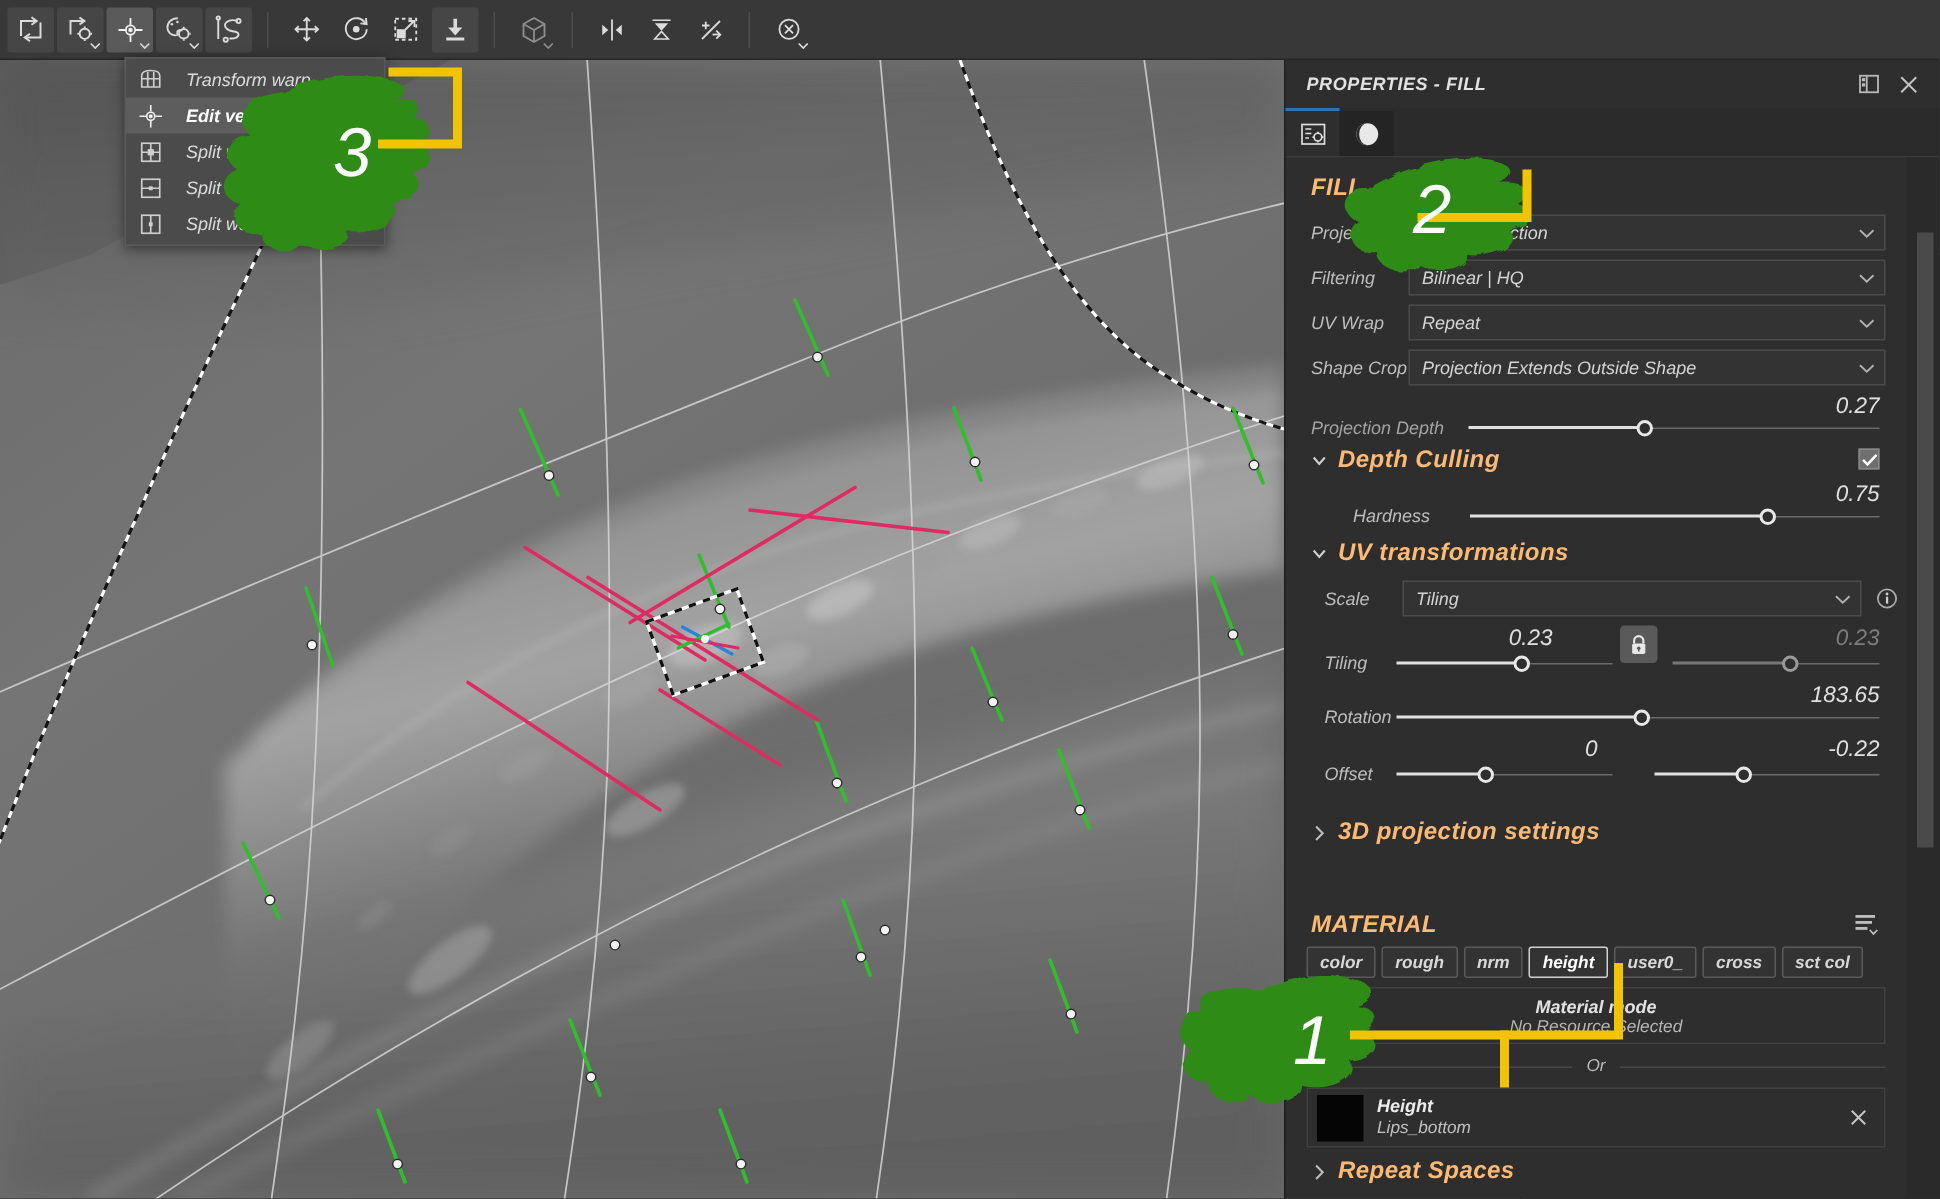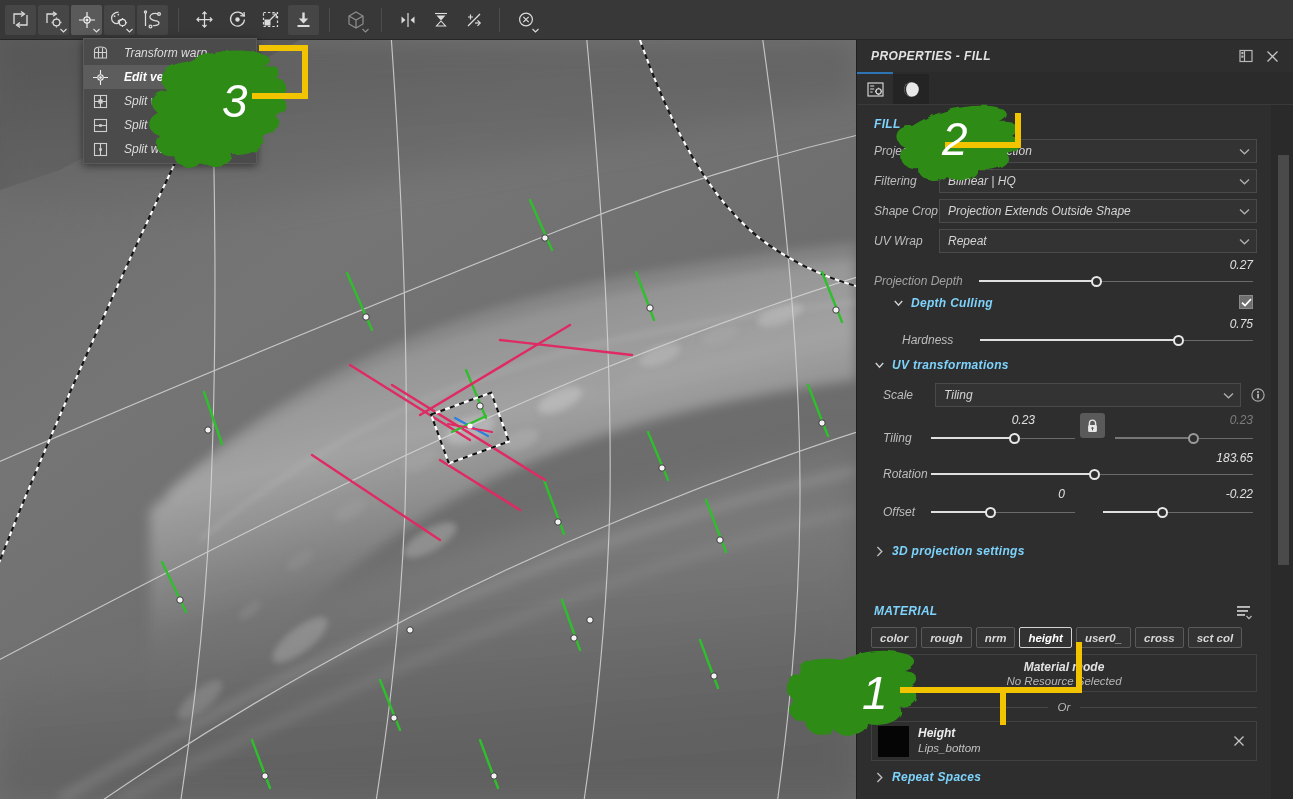--- a/index.html
+++ b/index.html
@@ -116,21 +116,21 @@
     position: absolute; right: 0; top: 0; width: 22px; bottom: 0;
     background: #2a2a2a;
   }
   .scrollbar-thumb {
     position: absolute; right: 4px; top: 50px; width: 11px; height: 410px;
     background: #4a4a4a; border-radius: 0;
     cursor: pointer;
   }
 
   .section-title {
-    font-size: 12px; font-weight: bold; color: #7dd3fc;
+    font-size: 16px; font-weight: bold; color: #fdba74;
     letter-spacing: .3px;
   }
 
   
   .row { display: flex; align-items: center; height: 24px; margin-bottom: 6px; }
   .row-label {
     width: 82px; flex: 0 0 82px; font-size: 12px; color: #bdbdbd;
     padding-left: 17px;
   }
   .combo {
@@ -144,21 +144,21 @@
   .slider { position: relative; height: 18px; display: flex; align-items: center; cursor: pointer; }
   .slider .trk-on { position: absolute; left:0; height: 2px; background: #e0e0e0; }
   .slider .trk-off { position: absolute; right:0; height: 1px; background: #6a6a6a; }
   .slider .knob {
     position: absolute; width: 11px; height: 11px; border-radius: 50%;
     border: 2px solid #e8e8e8; background: #2e2e2e; margin-left: -6px;
   }
   .slider.dim .trk-on { background: #777; }
   .slider.dim .knob { border-color: #9a9a9a; }
   .val {
-    position: absolute; font-size: 12px; color: #e0e0e0; text-align: right;
+    position: absolute; font-size: 15px; color: #e0e0e0; text-align: right;
   }
   .val.dim { color: #7d7d7d; }
 
   .collapse-hdr {
     display: flex; align-items: center; cursor: pointer; height: 20px;
   }
   .tri { width: 9px; height: 11px; margin-left: 18px; margin-right: 8px; flex: 0 0 9px; }
 
   .checkbox {
     width: 14px; height: 14px; background: #6f6f6f; border: 1px solid #8a8a8a;
@@ -658,50 +658,50 @@
           <div class="row-label">Filtering</div>
           <div class="combo" style="margin-right:14px;">
             <span class="cv">Bilinear | HQ</span>
             <svg class="chev" viewBox="0 0 11 7">
                 <path d="M1 1.5 L5.5 5.8 L10 1.5" fill="none" stroke="#b0b0b0" stroke-width="1.3"></path>
               </svg>
           </div>
         </div>
 
         <div class="row">
+          <div class="row-label">UV Wrap</div>
+          <div class="combo" style="margin-right:14px;">
+            <span class="cv">Repeat</span>
+            <svg class="chev" viewBox="0 0 11 7">
+                <path d="M1 1.5 L5.5 5.8 L10 1.5" fill="none" stroke="#b0b0b0" stroke-width="1.3"></path>
+              </svg>
+          </div>
+        </div>
+
+        <div class="row">
           <div class="row-label">Shape Crop</div>
           <div class="combo" style="margin-right:14px;">
             <span class="cv">Projection Extends Outside Shape</span>
-            <svg class="chev" viewBox="0 0 11 7">
-                <path d="M1 1.5 L5.5 5.8 L10 1.5" fill="none" stroke="#b0b0b0" stroke-width="1.3"></path>
-              </svg>
-          </div>
-        </div>
-
-        <div class="row">
-          <div class="row-label">UV Wrap</div>
-          <div class="combo" style="margin-right:14px;">
-            <span class="cv">Repeat</span>
             <svg class="chev" viewBox="0 0 11 7">
                 <path d="M1 1.5 L5.5 5.8 L10 1.5" fill="none" stroke="#b0b0b0" stroke-width="1.3"></path>
               </svg>
           </div>
         </div>
 
         <div style="position:relative; height:34px; margin-top:4px;">
           <div class="val" style="right:18px; top:-1px;">0.27</div>
           <div style="position:absolute; left:17px; top:15px; font-size:12px; color:#a3a3a3;">Projection Depth</div>
           <div class="slider" style="position:absolute; left:122px; right:18px; top:13px;">
             <div class="trk-on" style="width:43%;"></div>
             <div class="trk-off" style="width:57%;"></div>
             <div class="knob" style="left:43%;"></div>
           </div>
         </div>
 
-        <div style="position:relative; height:24px;padding-left:19px;">
+        <div style="position:relative; height:24px;">
           <div class="collapse-hdr">
             <svg class="tri" viewBox="0 0 9 11">
                 <path d="M0.8 3 L4.5 7.3 L8.2 3" fill="none" stroke="#d0d0d0" stroke-width="1.4"></path>
               </svg>
             <span class="section-title">Depth Culling</span>
           </div>
           <div class="checkbox" style="position:absolute; right:18px; top:2px;">
             <svg width="11" height="9" viewBox="0 0 11 9">
                 <path d="M1 4.6 L4 7.6 L10 1.2" fill="none" stroke="#ffffff" stroke-width="1.7"></path>
               </svg>

